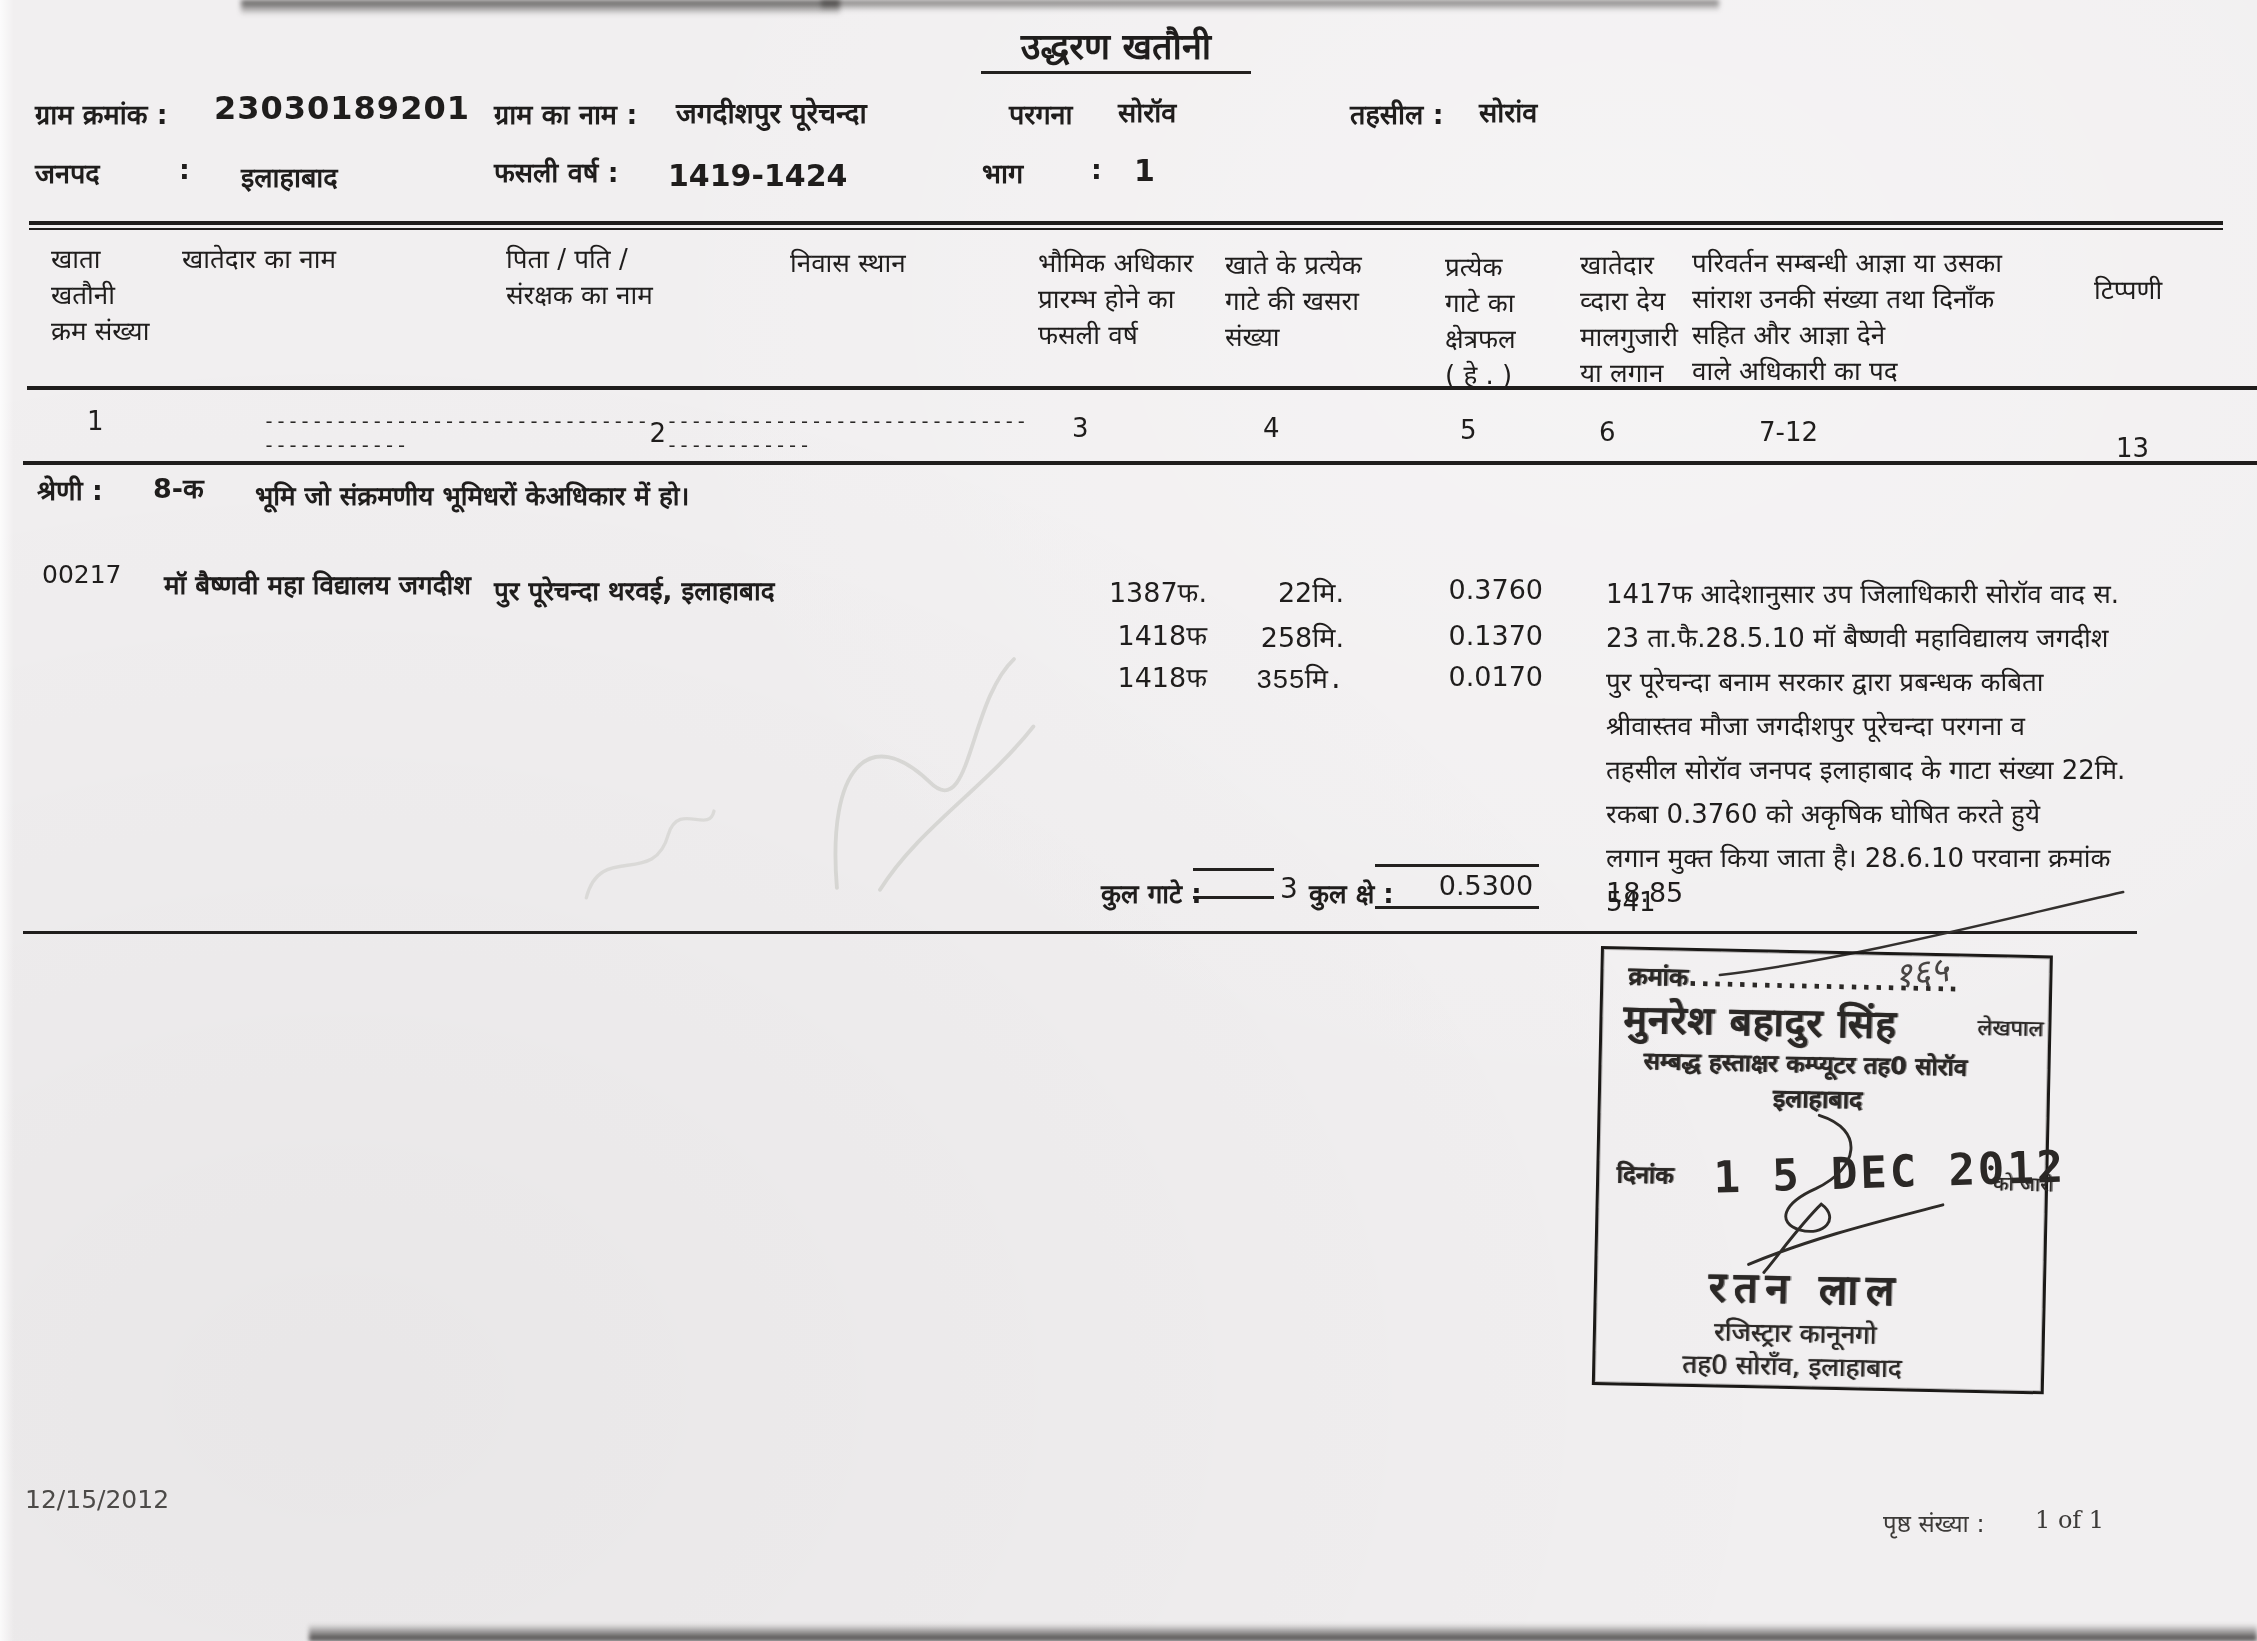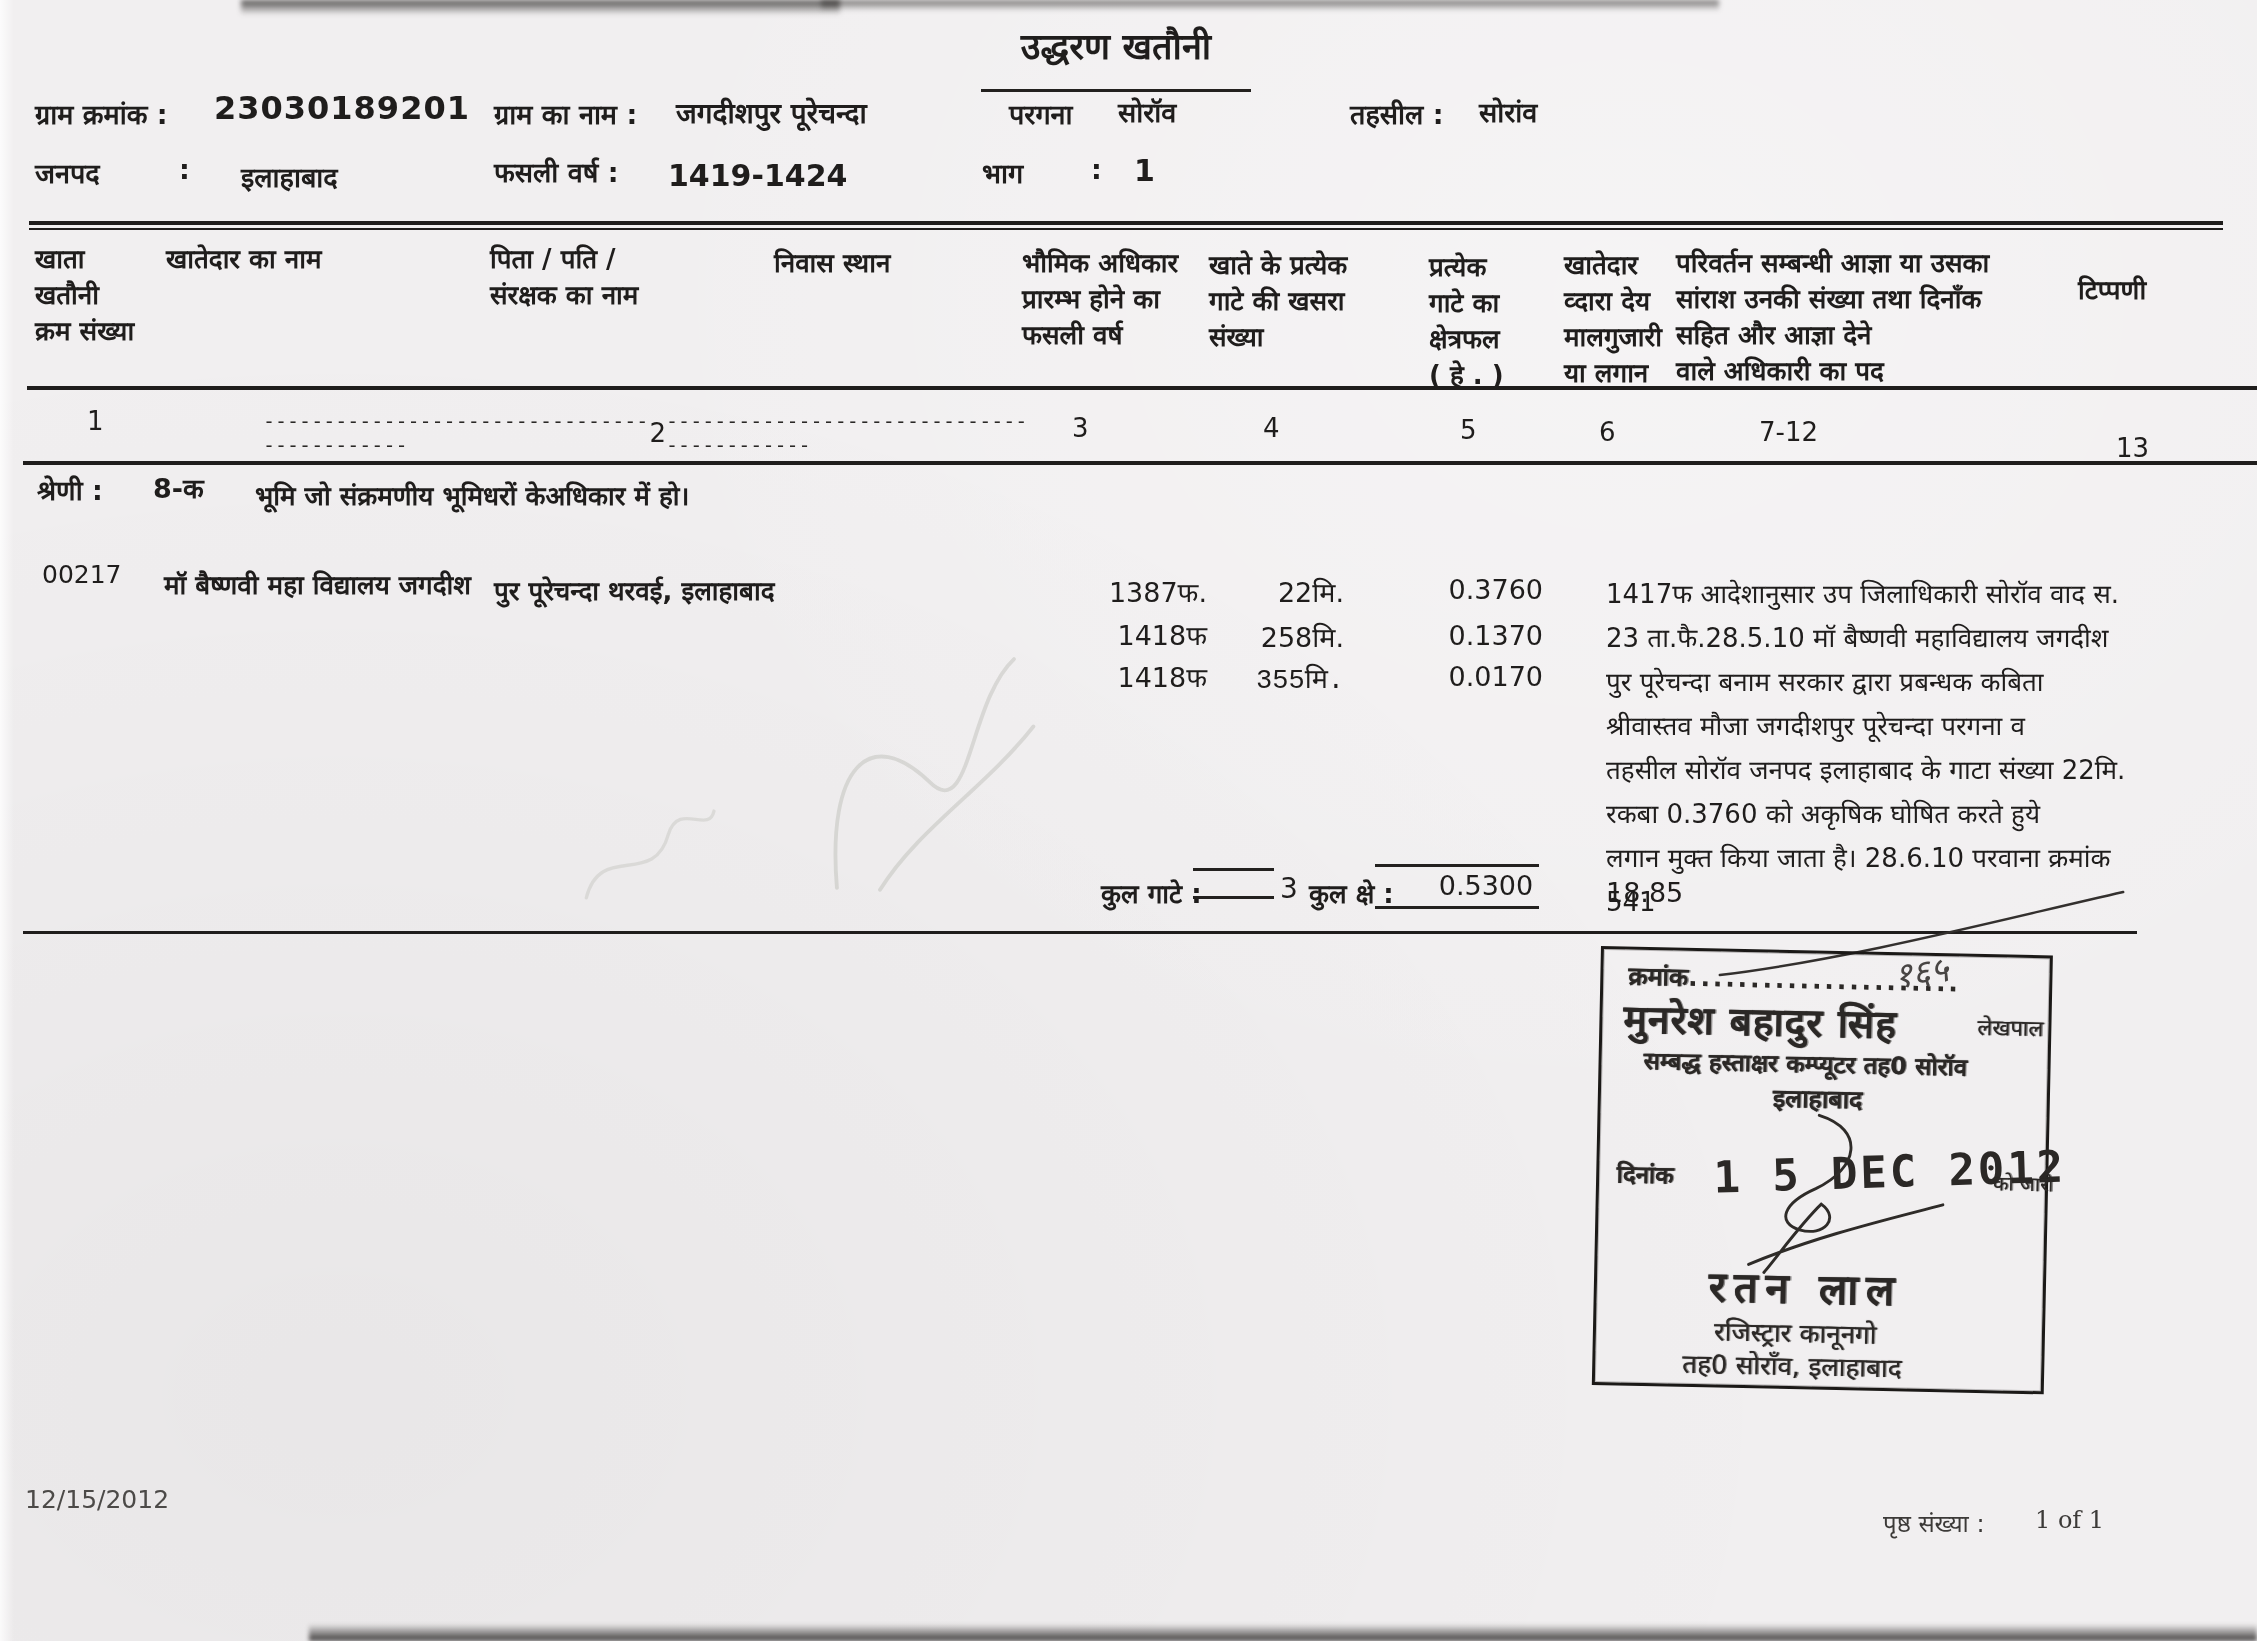--- a/index.html
+++ b/index.html
@@ -7,21 +7,21 @@
         background:
           radial-gradient(ellipse at 72% 18%, rgba(255,255,255,.30), transparent 45%),
           radial-gradient(ellipse at 15% 85%, rgba(0,0,0,.035), transparent 55%),
           #f1eff0;
         font-family:"DejaVu Sans","Liberation Sans",sans-serif;
         color:#1f1d1c;}
   .abs{position:absolute;}
   .b{font-weight:bold;}
   .pre{white-space:pre-line;}
   .hl{background:#1f1d1c;}          
-  .hd{font-weight:bold;font-size:26px;line-height:36px;}
+  .hd{font-weight:normal;font-size:26px;line-height:36px;margin-left:16px;}
   .num{font-size:26px;}
   .cellnum{font-size:27px;text-align:right;}
   .rule-box{border-top:3.9px solid #23211f;border-bottom:3.9px solid #23211f;}
   .dashes{font-family:"DejaVu Sans Mono","Liberation Mono",monospace;font-size:20px;letter-spacing:0px;color:#2a2826;}
   .stamp{position:absolute;left:1601px;top:946px;width:446px;height:433px;
          border:3.9px solid #1b1917;transform:rotate(1.2deg);transform-origin:top left;
          color:#2b2826;box-shadow:inset 0 0 0 1px rgba(27,25,23,.25);}
   .stamp *{color:#2b2826;}
   .smudge{text-shadow:1.4px 0 0 rgba(43,40,38,.45), 0 0 1px rgba(43,40,38,.6);}
   .scan-top-1{left:241px;top:0;width:599px;height:15.4px;background:linear-gradient(to bottom,rgba(38,36,34,.8),rgba(38,36,34,0));filter:blur(2.9px);}
@@ -33,21 +33,21 @@
 </head>
 <body>
 
 <div class="page">
 
   <div class="abs scan-left"></div>
   <div class="abs scan-top-1"></div>
   <div class="abs scan-top-2"></div>
   <div class="abs scan-bottom"></div>
 
-  <div class="abs b" style="left:981px;top:21px;width:270px;text-align:center;font-size:36px;border-bottom:3.9px solid #23211f;padding-bottom:19px;">उद्धरण खतौनी</div>
+  <div class="abs b" style="left:981px;top:21px;width:270px;text-align:center;font-size:36px;border-bottom:3.9px solid #23211f;padding-bottom:1px;">उद्धरण खतौनी</div>
 
   <div class="abs b" style="left:35px;top:95px;font-size:27px;">ग्राम क्रमांक :</div>
   <div class="abs b" style="left:214px;top:89px;font-size:32px;letter-spacing:1px;">23030189201</div>
   <div class="abs b" style="left:494px;top:95px;font-size:27px;">ग्राम का नाम :</div>
   <div class="abs b" style="left:676px;top:93px;font-size:28px;">जगदीशपुर पूरेचन्दा</div>
   <div class="abs b" style="left:1009px;top:95px;font-size:27px;">परगना</div>
   <div class="abs b" style="left:1118px;top:93px;font-size:27px;">सोरॉव</div>
   <div class="abs b" style="left:1350px;top:95px;font-size:27px;">तहसील :</div>
   <div class="abs b" style="left:1479px;top:93px;font-size:27px;">सोरांव</div>
 

